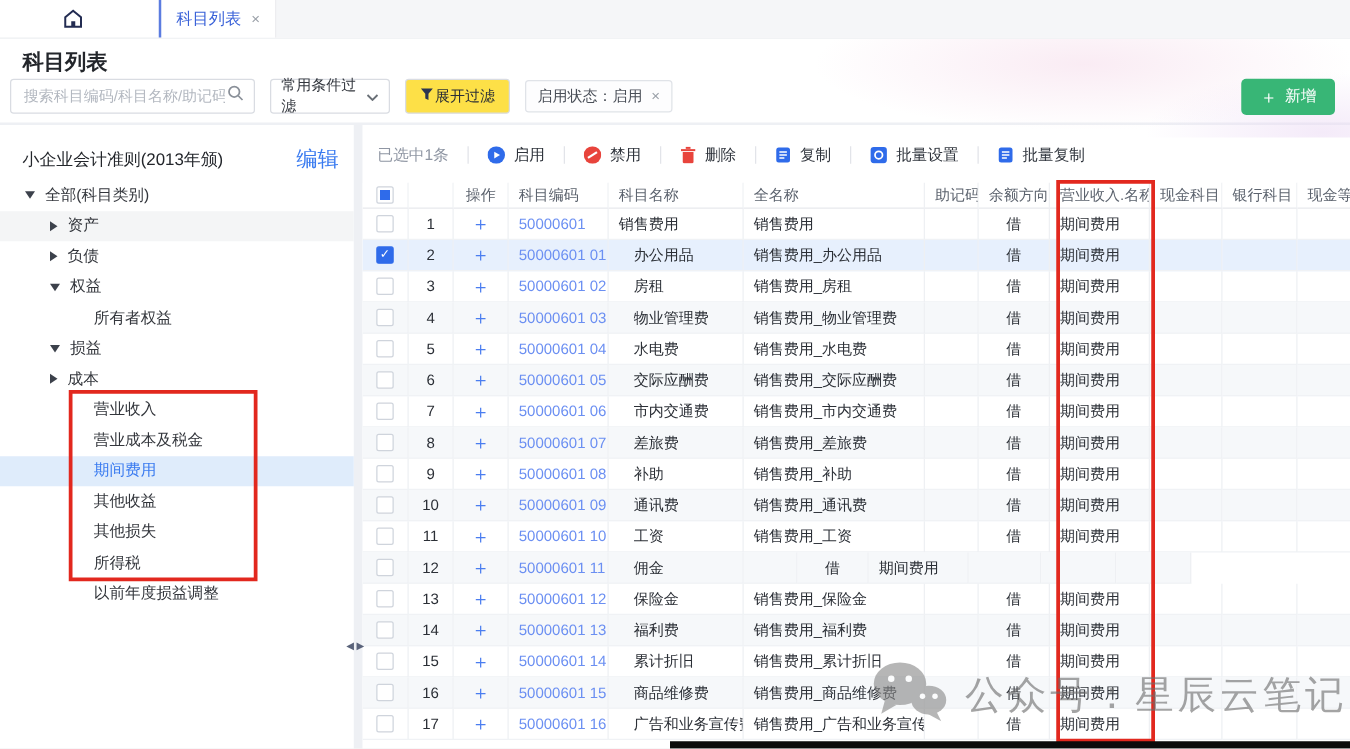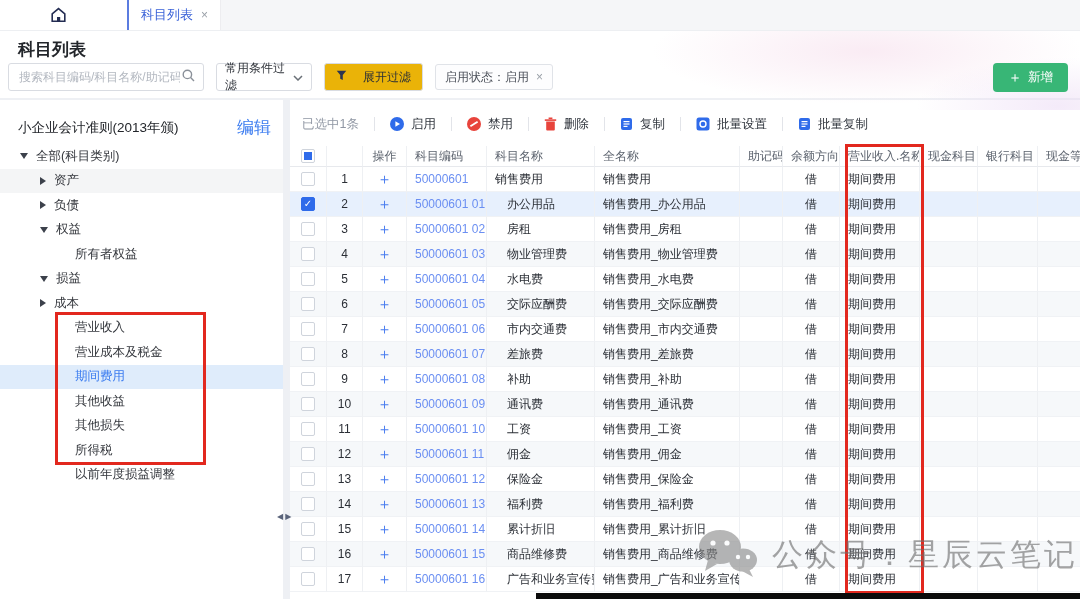--- a/index.html
+++ b/index.html
@@ -28,21 +28,21 @@
     display:flex; align-items:center; gap:12px; z-index:2; }
   .search-box { width:196px; height:28px; box-sizing:border-box; border:1px solid #d9dce2;
     border-radius:3px; background:#fff; display:flex; align-items:center; padding:0 8px; }
   .search-box input { border:none; outline:none; flex:1; min-width:0; font-size:12px; color:#333;
     font-family:inherit; background:transparent; }
   .search-box input::placeholder { color:#b3b8c0; }
   .select { width:96px; height:28px; box-sizing:border-box; border:1px solid #d9dce2; border-radius:3px;
     background:#fff; display:flex; align-items:center; justify-content:space-between;
     padding:0 8px; font-size:12px; color:#32363d; cursor:pointer; }
   .expand-btn { height:28px; box-sizing:border-box; border:1px solid #d9dce2; border-radius:3px;
-    background:#eab308; display:flex; align-items:center; gap:16px; padding:0 11px;
+    background:#fde047; display:flex; align-items:center; gap:1px; padding:0 11px;
     font-size:12px; color:#2b2f36; cursor:pointer; font-family:inherit; }
   .filter-tag { height:26px; box-sizing:border-box; border:1px solid #e0e3e8; border-radius:3px;
     background:#fdfdfe; display:flex; align-items:center; gap:7px; padding:0 9px;
     font-size:12px; color:#4a4f58; }
   .tag-close { color:#9aa0a8; font-size:12px; cursor:pointer; }
   .add-btn { margin-left:auto; height:29px; background:#38b676; color:#fff; border:none;
     border-radius:4px; padding:0 15px; font-size:12.5px; display:flex; align-items:center;
     gap:6px; cursor:pointer; font-family:inherit; }
   .add-btn .plus { font-size:14px; line-height:1; }
   
@@ -586,21 +586,20 @@
             <div class="tcell center" style="width: 36px;">12</div>
             <div class="tcell center" style="width: 44px;">
               <span class="plus-op">＋</span>
             </div>
             <div class="tcell" style="width: 80px;">
               <span class="code">50000601 11</span>
             </div>
             <div class="tcell" style="width: 108px;">
               <span class="child-name">佣金</span>
             </div>
-            <div class="tcell" style="width: 145px;">销售费用_佣金</div>
             <div class="tcell" style="width: 43px;"></div>
             <div class="tcell center" style="width: 57px;">借</div>
             <div class="tcell" style="width: 80px;">期间费用</div>
             <div class="tcell" style="width: 58px;"></div>
             <div class="tcell" style="width: 60px;"></div>
             <div class="tcell" style="width: 60px;"></div>
           </div>
           <div class="trow">
             <div class="tcell center" style="width: 37px;">
               <span class="cb"></span>

